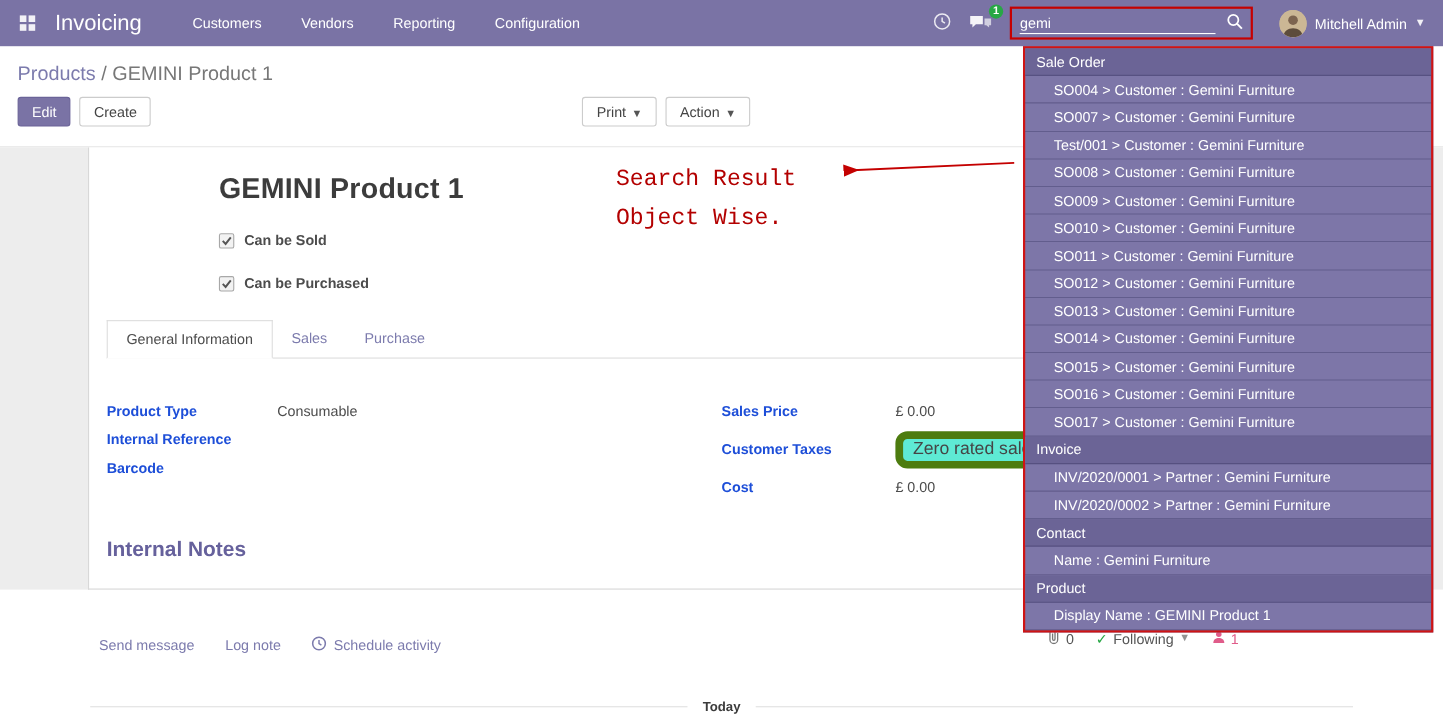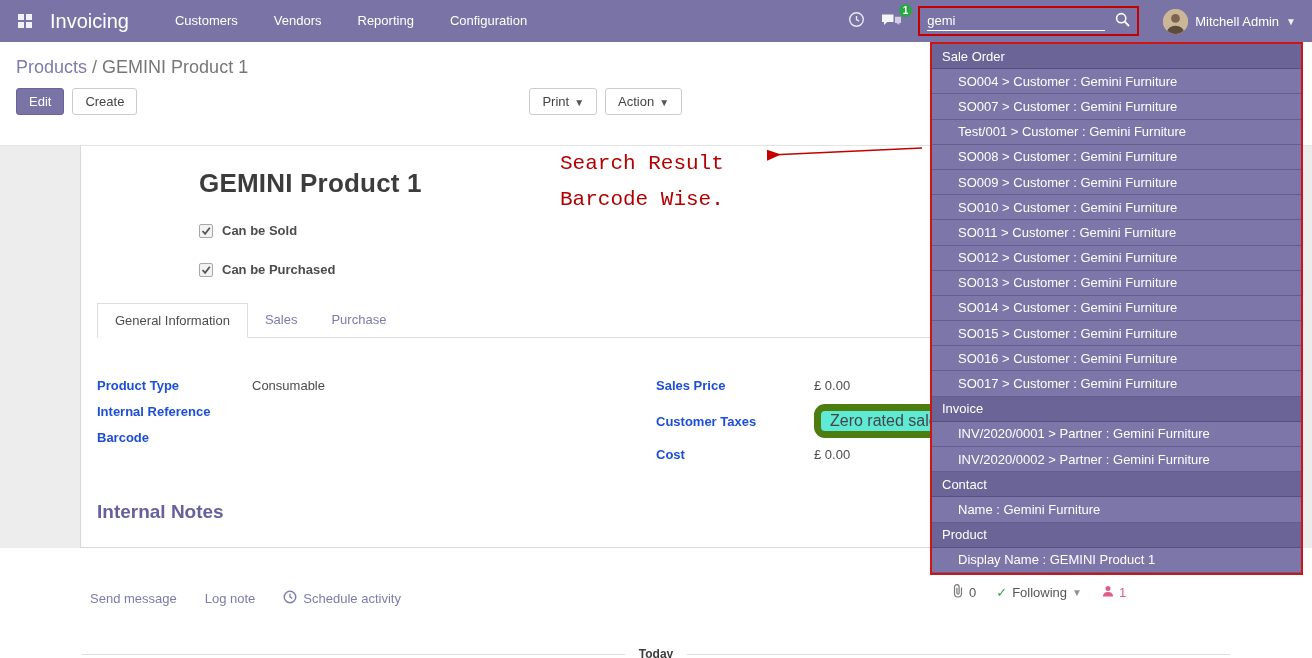--- a/index.html
+++ b/index.html
@@ -17,21 +17,21 @@
   .systray{margin-left:auto;display:flex;align-items:center;gap:16px}
   .icon-btn{position:relative;display:flex;align-items:center;cursor:pointer}
   .badge{position:absolute;top:-8px;right:-10px;background:#28a745;color:#fff;font-size:10px;border-radius:8px;padding:0 4px;line-height:13px;font-weight:700}
   .search-wrap{display:flex;align-items:center;border:2px solid #c60000;padding:3px 7px;gap:10px}
   .search-input{background:transparent;border:none;outline:none;border-bottom:1px solid #fff;color:#fff;width:178px;font-size:13px;padding:2px 0}
   .user-menu{display:flex;align-items:center;gap:7px;padding:0 8px;cursor:pointer}
   .avatar{width:25px;height:25px;border-radius:50%;overflow:hidden;flex-shrink:0;background:#c8b79b}
   .caret{font-size:10px;opacity:.9}
 
   
-  .control-panel{padding:13px 16px 0;border-bottom:1px solid #e3e3e3;background:#fff;height:104px}
+  .control-panel{padding:13px 16px 0;border-bottom:1px solid #e3e3e3;background:#fff;height:92px}
   .breadcrumb{font-size:18px;line-height:24px}
   .bc-link{color:#7c7bad;cursor:pointer}
   .bc-sep,.bc-current{color:#777}
   .btn-row{display:flex;align-items:flex-start;margin-top:9px}
   .btn{font-size:13px;padding:5px 12px;border-radius:3px;border:1px solid #ccc;background:#fff;color:#444;cursor:pointer;white-space:nowrap}
   .btn-primary{background:#7a73a5;border-color:#6a6398;color:#fff}
   .left-btns{display:flex;gap:8px}
   .mid-btns{margin-left:392px;display:flex;gap:8px}
   .btn .dd-caret{font-size:10px;margin-left:5px;color:#555}
 
@@ -257,21 +257,21 @@
         <span>1</span>
       </span>
     </div>
     <div class="today">
       <span>Today</span>
     </div>
   </div>
 
   <div class="annotation">
     <div>Search Result</div>
-    <div>Barcode Wise.</div>
+    <div>Object Wise.</div>
   </div>
   <svg class="arrow-svg" width="170" height="26" viewBox="0 0 170 26">
     <defs>
       <marker id="arrowhead" markerWidth="9" markerHeight="8" refX="7" refY="4" orient="auto">
         <polygon points="9 0.5, 0 4, 9 7.5" fill="#c40000"></polygon>
       </marker>
     </defs>
     <path d="M166 8 L14 15" stroke="#c40000" stroke-width="1.6" fill="none" marker-end="url(#arrowhead)"></path>
   </svg>
 

